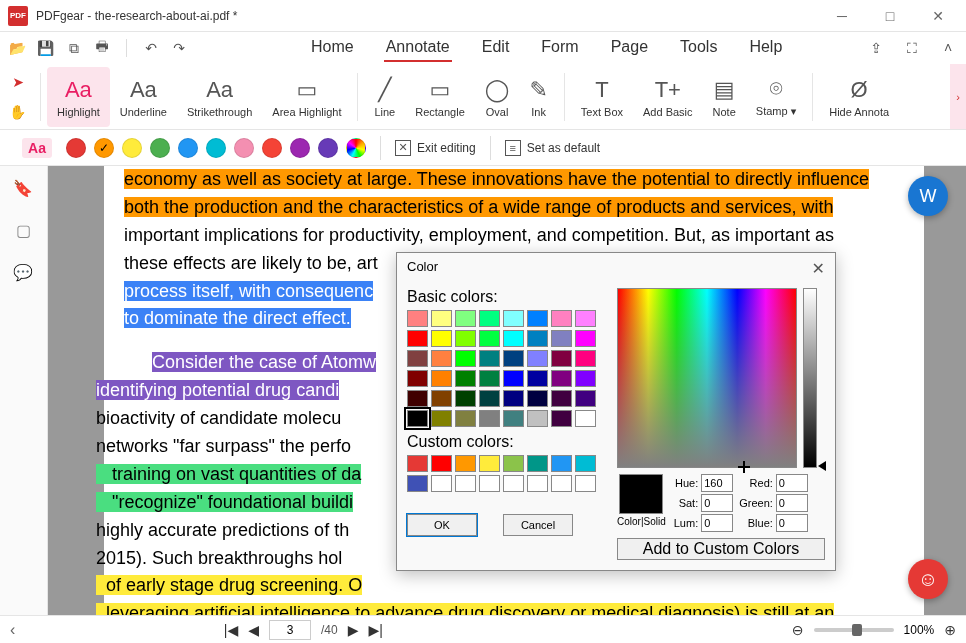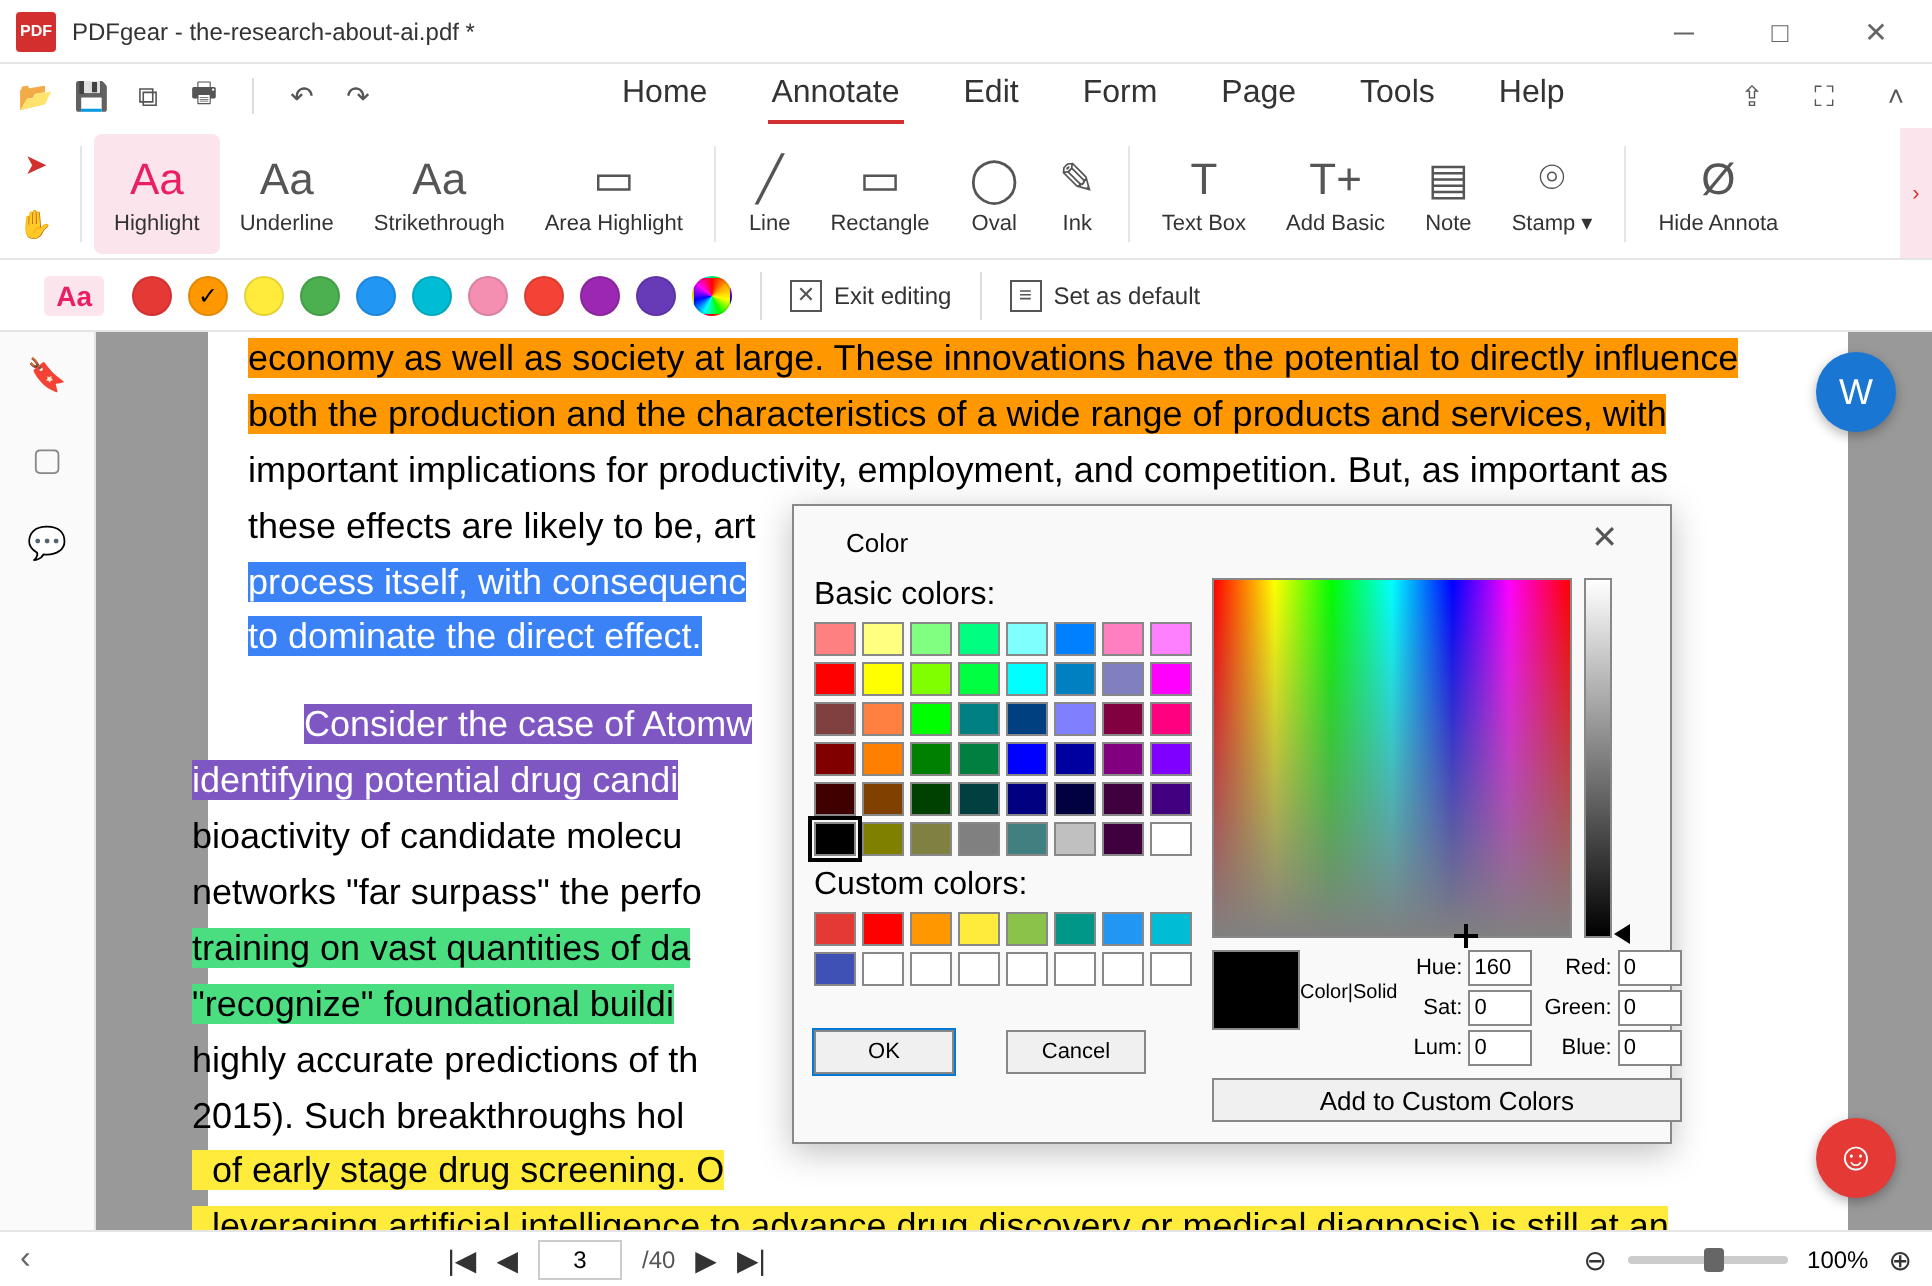--- a/index.html
+++ b/index.html
@@ -47,31 +47,31 @@
 
 .content-wrap { display: flex; height: calc(643px - 32px - 32px - 66px - 36px - 28px); }
 .left-sidebar { width: 48px; background: #fafafa; border-right: 1px solid #e5e5e5; display: flex; flex-direction: column; align-items: center; padding-top: 10px; gap: 18px; }
 .side-icon { width: 24px; height: 24px; display: flex; align-items: center; justify-content: center; color: #888; cursor: pointer; font-size: 16px; }
 .doc-area { flex: 1; background: #999; position: relative; overflow: hidden; }
 .page { position: absolute; left: 56px; top: 0; width: 820px; background: #fff; padding: 0 20px 20px 20px; }
 .para { font-family: "Times New Roman", serif; font-size: 18px; line-height: 1.55; color: #000; text-align: justify; }
 .hl-orange { background: #ff9800; }
 .hl-blue { background: #3b82f6; color: #fff; }
 .hl-purple { background: #7e57c2; color: #fff; }
-.hl-green { background: #4ade80; }
+.hl-green { background: #4ade80; padding-left: 16px; }
 .hl-yellow { background: #ffeb3b; padding-left: 10px; }
 .para2 { margin-top: 16px; text-indent: 28px; }
 
 
 .float-btn { position: absolute; right: 18px; top: 176px; width: 40px; height: 40px; border-radius: 50%; background: #1976d2; color: #fff; display: flex; align-items: center; justify-content: center; font-size: 18px; cursor: pointer; box-shadow: 0 2px 6px rgba(0,0,0,0.3); }
 .float-btn2 { position: absolute; right: 18px; bottom: 44px; width: 40px; height: 40px; border-radius: 50%; background: #e53935; color: #fff; display: flex; align-items: center; justify-content: center; font-size: 20px; cursor: pointer; box-shadow: 0 2px 6px rgba(0,0,0,0.3); }
 
 
 .color-dialog { position: absolute; left: 396px; top: 252px; width: 440px; background: #f9f9f9; border: 1px solid #888; box-shadow: 0 4px 16px rgba(0,0,0,0.25); font-size: 11px; }
-.cd-title { display: flex; align-items: flex-end; justify-content: space-between; padding: 6px 26px; font-size: 13px; }
+.cd-title { display: flex; align-items: flex-start; justify-content: space-between; padding: 6px 10px; font-size: 13px; }
 .cd-close { cursor: pointer; font-size: 16px; color: #555; }
 .cd-body { display: flex; padding: 4px 10px 10px 10px; gap: 10px; }
 .cd-left { width: 200px; }
 .cd-label { font-size: 16px; margin-bottom: 4px; }
 .cd-grid { display: grid; grid-template-columns: repeat(8, 21px); gap: 3px; margin-bottom: 6px; }
 .cd-sw { width: 21px; height: 17px; border: 1px solid #888; cursor: pointer; }
 .cd-sw.sel { outline: 2px solid #000; outline-offset: 1px; }
 .cd-custgrid { display: grid; grid-template-columns: repeat(8, 21px); gap: 3px; margin-bottom: 6px; }
 .cd-define { width: 100%; height: 22px; border: 1px solid #aaa; background: #f0f0f0; color: #888; font-size: 11px; }
 .cd-actions { display: flex; gap: 26px; margin-top: 22px; }
@@ -79,29 +79,29 @@
 .cd-right { flex: 1; }
 .cd-gradient { width: 180px; height: 180px; position: relative; background: linear-gradient(to bottom, rgba(128,128,128,0) 0%, rgba(128,128,128,1) 100%), linear-gradient(to right, #ff0000 0%, #ffff00 17%, #00ff00 33%, #00ffff 50%, #0000ff 67%, #ff00ff 83%, #ff0000 100%); cursor: crosshair; border: 1px solid #888; }
 .cd-cross { position: absolute; width: 12px; height: 12px; left: 120px; top: 172px; }
 .cd-cross::before, .cd-cross::after { content: ''; position: absolute; background: #000; }
 .cd-cross::before { left: 5px; top: 0; width: 2px; height: 12px; }
 .cd-cross::after { top: 5px; left: 0; height: 2px; width: 12px; }
 .cd-lum { width: 14px; height: 180px; margin-left: 6px; background: linear-gradient(to bottom, #fff, #000); border: 1px solid #888; position: relative; display: inline-block; vertical-align: top; }
 .cd-lum-arrow { position: absolute; right: -10px; top: 172px; width: 0; height: 0; border-top: 5px solid transparent; border-bottom: 5px solid transparent; border-right: 8px solid #000; }
 .cd-grad-wrap { display: flex; }
 .cd-values { display: flex; gap: 8px; margin-top: 6px; align-items: flex-start; }
-.cd-preview-wrap { display: flex; align-items: center; }
+.cd-preview-wrap { display: flex; flex-direction: column; align-items: center; }
 .cd-preview { width: 44px; height: 40px; background: #000; border: 1px solid #888; }
 .cd-preview-label { font-size: 10px; margin-top: 2px; }
 .cd-num-cols { display: flex; gap: 6px; }
 .cd-num-col { display: flex; flex-direction: column; gap: 2px; }
 .cd-num-row { display: flex; align-items: center; gap: 3px; justify-content: flex-end; }
 .cd-num-row label { font-size: 11px; }
 .cd-num-row input { width: 32px; height: 18px; font-size: 11px; border: 1px solid #888; padding: 0 2px; }
-.cd-add { width: 100%; height: 22px; border: 1px solid #888; background: #f0f0f0; font-size: 13px; margin-top: 6px; cursor: pointer; }
+.cd-add { width: 100%; height: 22px; border: 1px solid #888; background: #f0f0f0; font-size: 16px; margin-top: 6px; cursor: pointer; }
 
 
 .statusbar { height: 28px; background: #fff; border-top: 1px solid #e5e5e5; display: flex; align-items: center; padding: 0 10px; gap: 8px; }
 .sb-nav { display: flex; align-items: center; gap: 10px; margin: 0 auto; }
 .sb-btn { color: #333; cursor: pointer; font-size: 14px; }
 .sb-page-input { width: 42px; height: 20px; border: 1px solid #ccc; font-size: 12px; text-align: center; }
 .sb-zoom { display: flex; align-items: center; gap: 10px; margin-left: auto; }
 .sb-slider { width: 80px; height: 4px; background: #ccc; position: relative; border-radius: 2px; }
 .sb-slider-thumb { position: absolute; left: 38px; top: -4px; width: 10px; height: 12px; background: #666; border-radius: 2px; }
 .sb-left-chevron { color: #666; cursor: pointer; }

